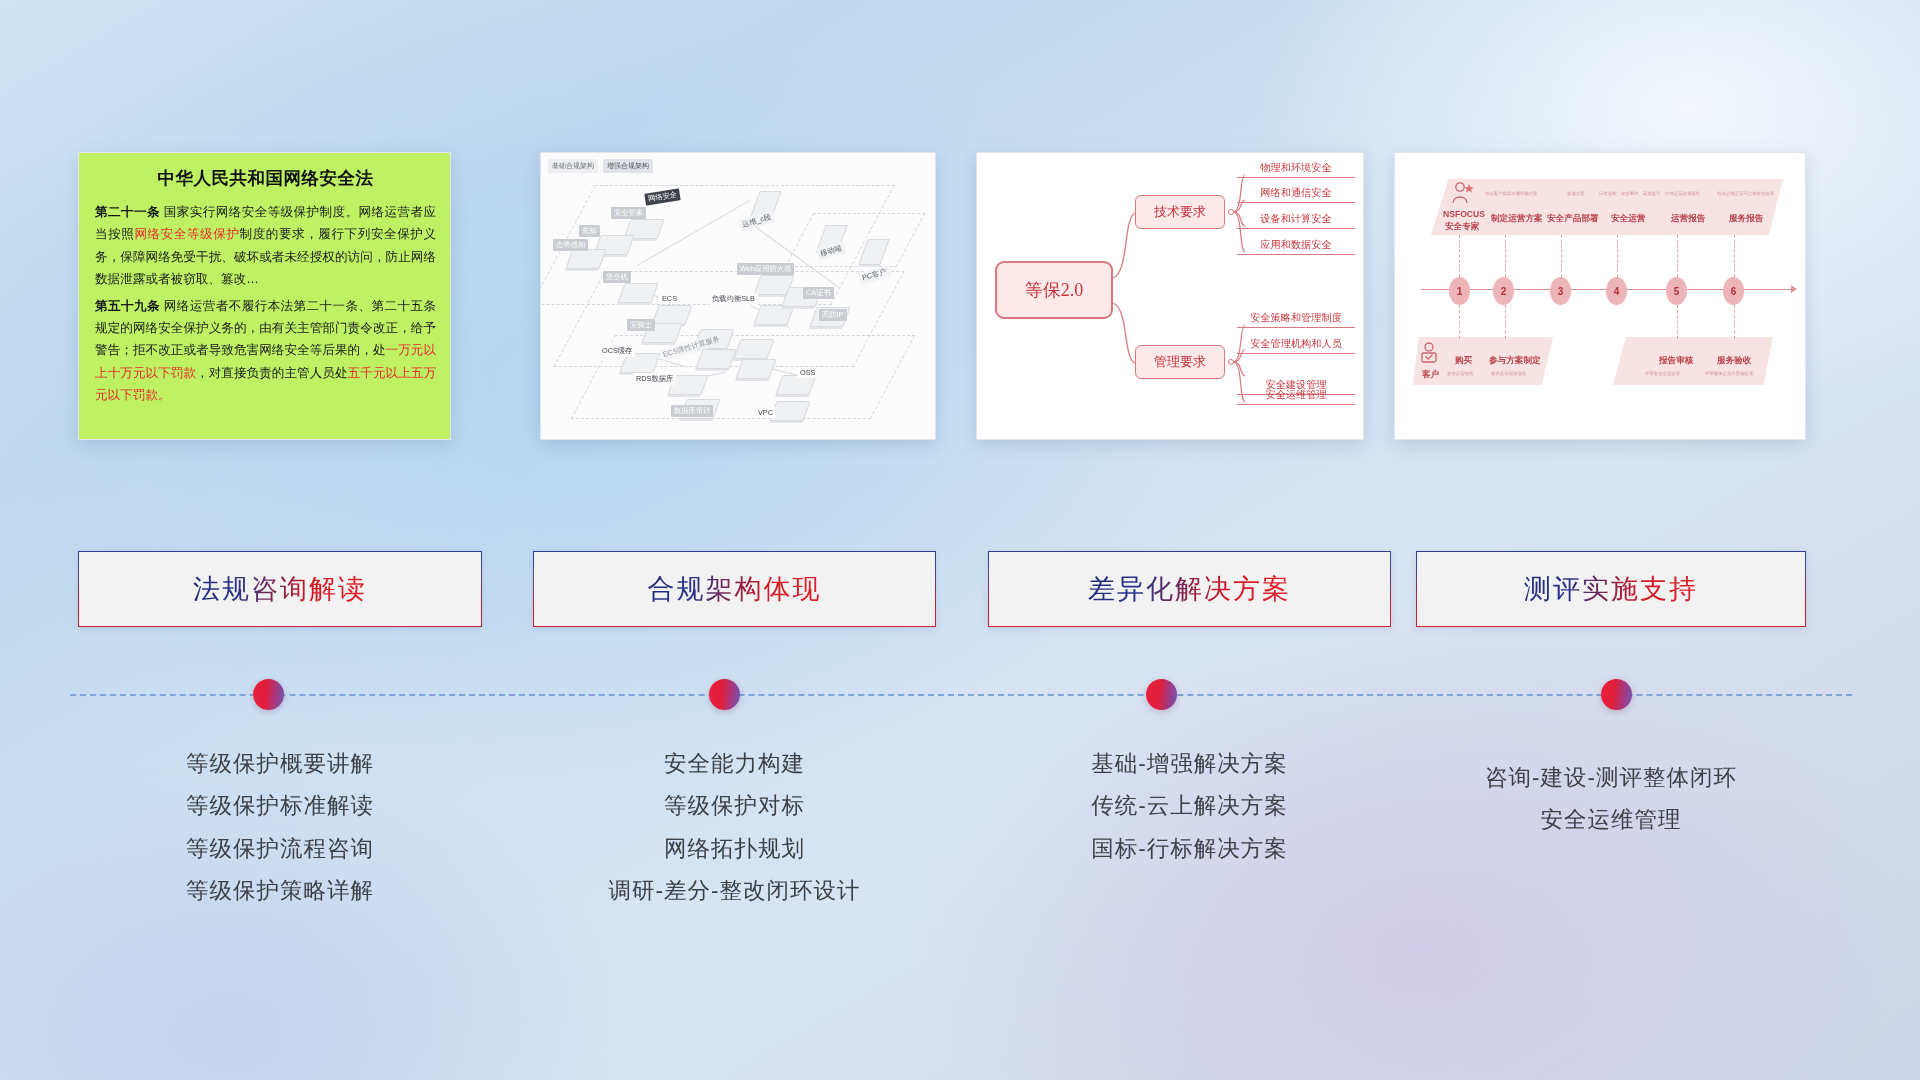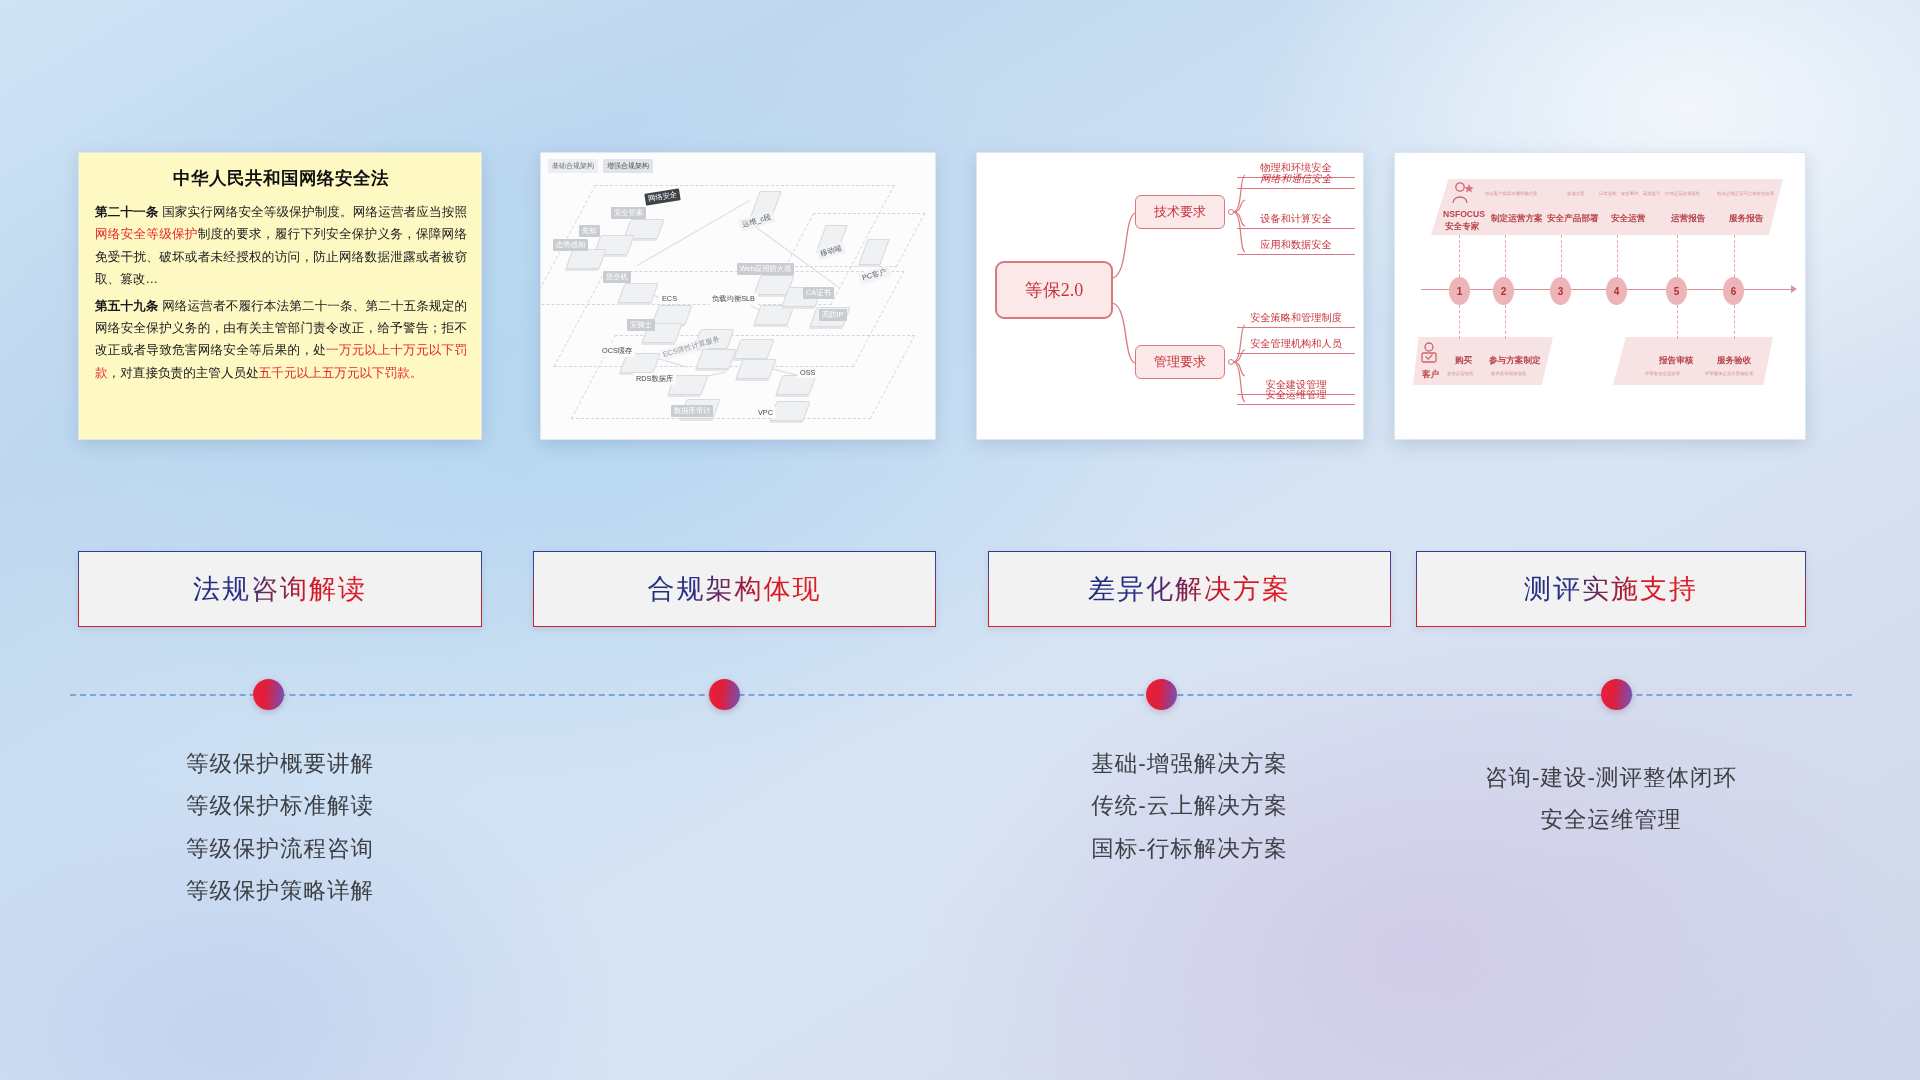--- a/index.html
+++ b/index.html
@@ -17,21 +17,21 @@
   .stage { position: absolute; inset: 0; }
 
   
   .card {
     position: absolute; top: 152px; height: 288px;
     background: #fdfdfd;
     border: 1px solid #dfe6ef;
     box-shadow: 0 5px 16px rgba(60,90,130,.18);
     overflow: hidden;
   }
-  .card-1 { left: 78px;   width: 404px; background:#fef9c3; }
+  .card-1 { left: 78px;   width: 373px; background:#bef264; }
   .card-2 { left: 540px;  width: 396px; }
   .card-3 { left: 976px;  width: 388px; }
   .card-4 { left: 1394px; width: 412px; }
 
   
   .law { padding: 13px 14px 8px 16px; }
   .law-title {
     text-align: center; font-weight: bold; font-size: 17.5px; color: #101010;
     letter-spacing: .5px; margin-bottom: 11px;
   }
@@ -274,21 +274,21 @@
         <path d="M256,209 C266,209 262,222 268,223" fill="none" stroke="#d9787e" stroke-width="1.2"></path>
         <path d="M256,209 C266,209 262,248 268,249" fill="none" stroke="#d9787e" stroke-width="1.2"></path>
       </svg>
 
       <div class="mm-br tech">技术要求</div>
       <div class="mm-br mgmt">管理要求</div>
       <div class="mm-dot" style="left:251px;top:56px;"></div>
       <div class="mm-dot" style="left:251px;top:206px;"></div>
 
       <div class="mm-leaf" style="top:8px;">物理和环境安全</div>
-      <div class="mm-leaf" style="top:19px;font-style:italic;">网络和通信安全</div>
+      <div class="mm-leaf" style="top:33px;">网络和通信安全</div>
       <div class="mm-leaf" style="top:59px;">设备和计算安全</div>
       <div class="mm-leaf" style="top:85px;">应用和数据安全</div>
 
       <div class="mm-leaf" style="top:158px;">安全策略和管理制度</div>
       <div class="mm-leaf" style="top:184px;">安全管理机构和人员</div>
       <div class="mm-leaf" style="top:225px;">安全建设管理</div>
       <div class="mm-leaf" style="top:235px;">安全运维管理</div>
     </div>
   </div>
 
@@ -373,20 +373,26 @@
   <div class="tl-dot dot-2"></div>
   <div class="tl-dot dot-3"></div>
   <div class="tl-dot dot-4"></div>
 
   <ul class="col col-1">
     <li>等级保护概要讲解</li>
     <li>等级保护标准解读</li>
     <li>等级保护流程咨询</li>
     <li>等级保护策略详解</li>
   </ul>
+  <ul class="col col-2">
+    <li>安全能力构建</li>
+    <li>等级保护对标</li>
+    <li>网络拓扑规划</li>
+    <li>调研-差分-整改闭环设计</li>
+  </ul>
   <ul class="col col-3">
     <li>基础-增强解决方案</li>
     <li>传统-云上解决方案</li>
     <li>国标-行标解决方案</li>
   </ul>
   <ul class="col col-4">
     <li>咨询-建设-测评整体闭环</li>
     <li>安全运维管理</li>
   </ul>
 

